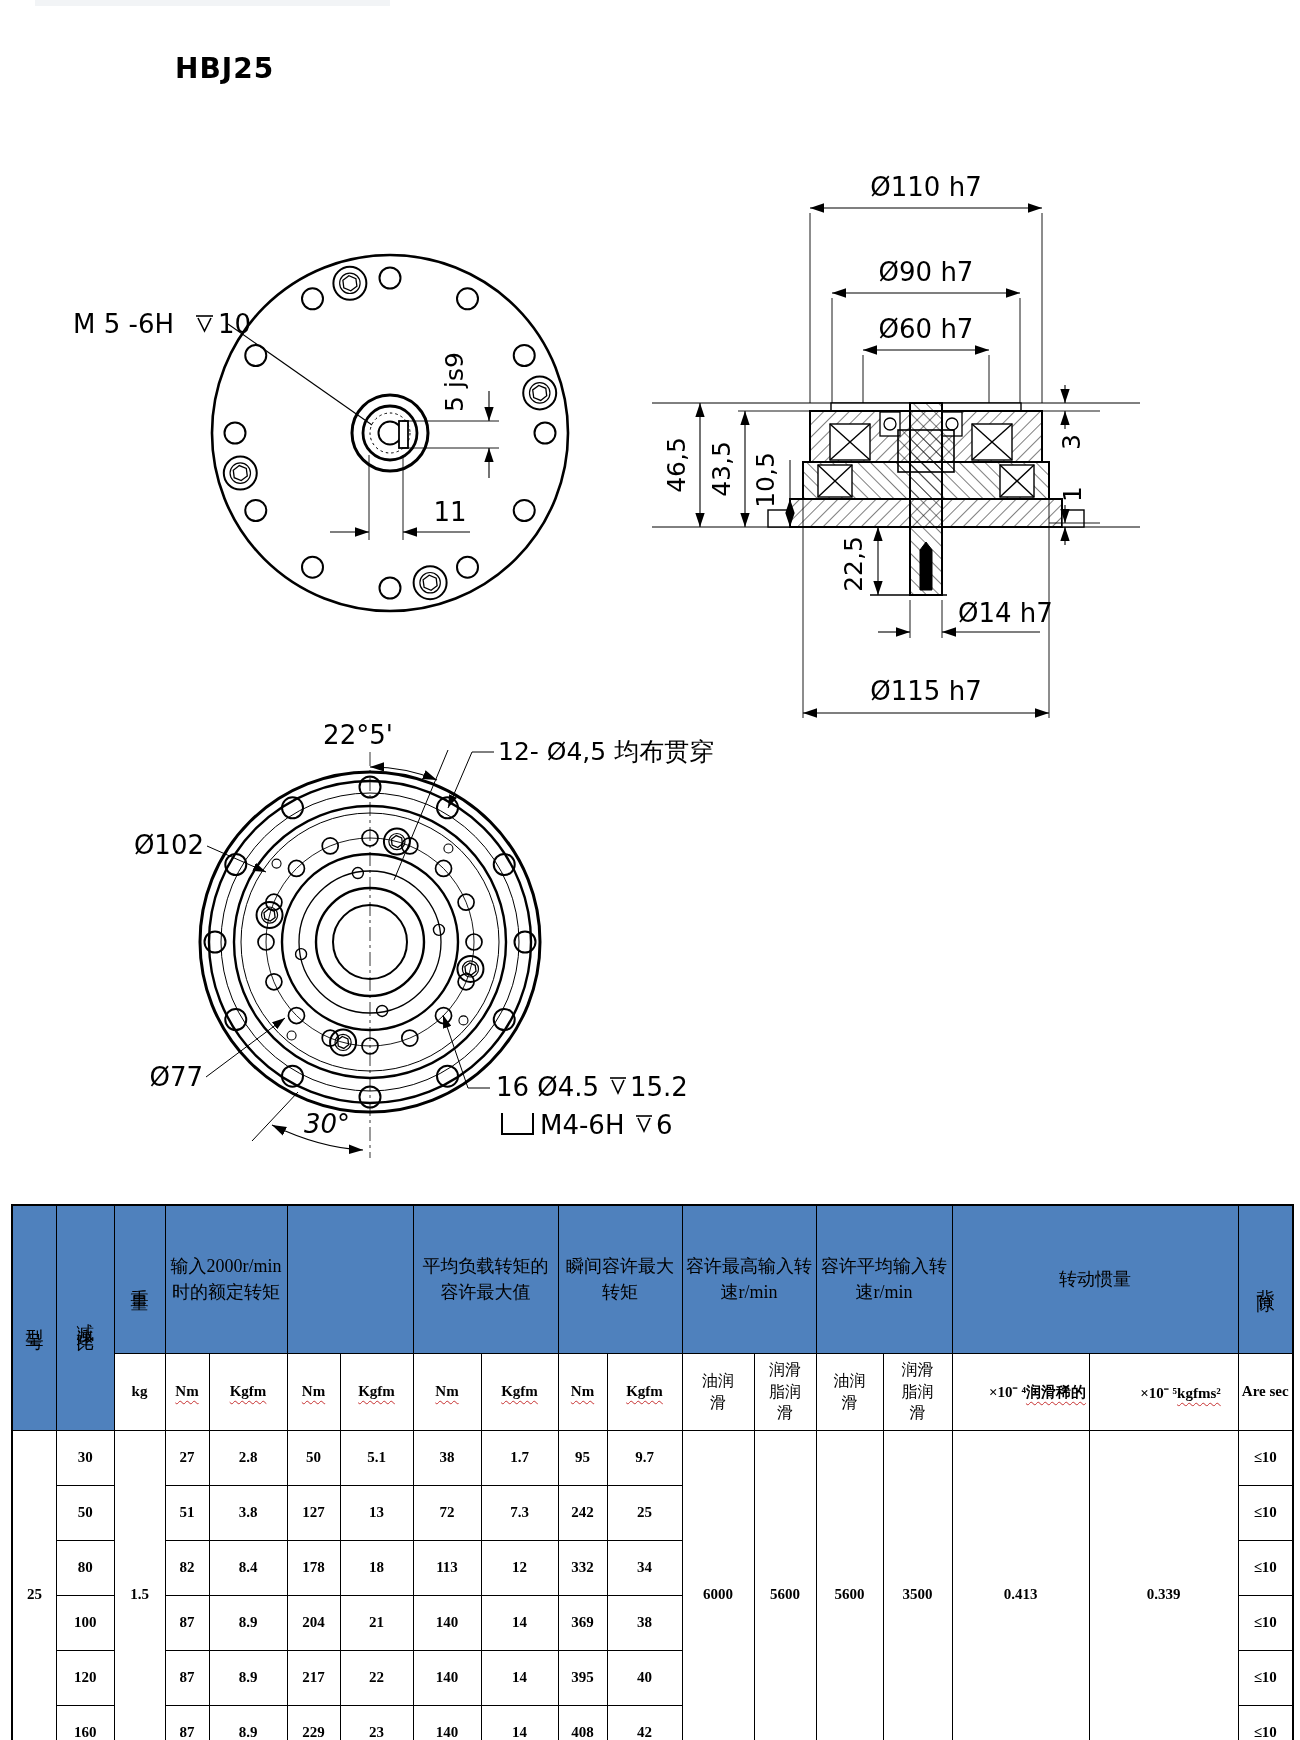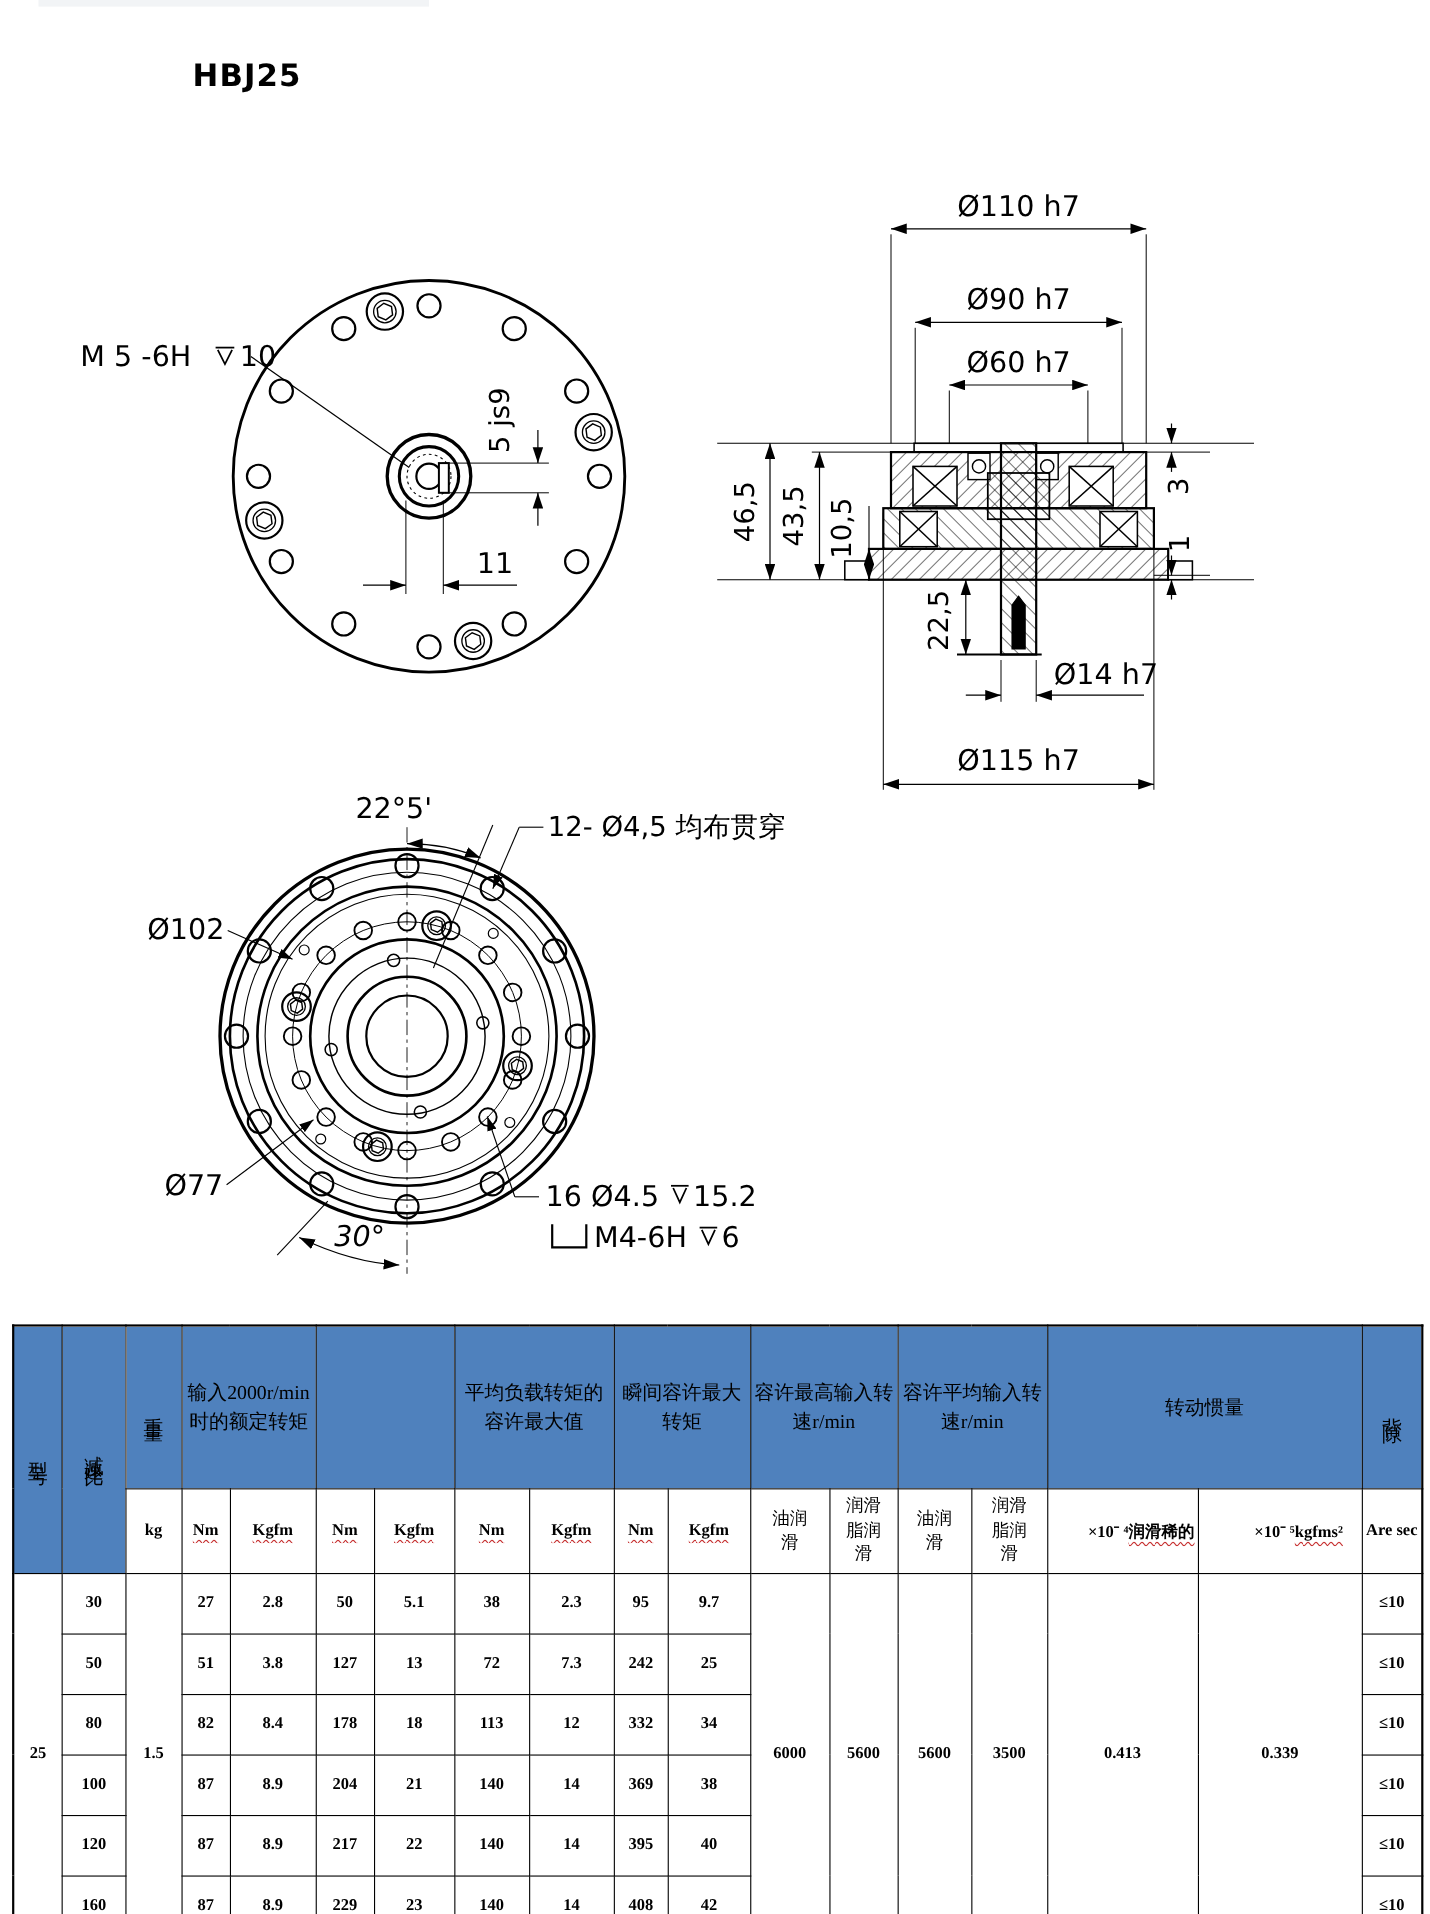--- a/index.html
+++ b/index.html
@@ -351,21 +351,21 @@
   </tr>
   <tr style="height:55px">
     <td rowspan="6">25</td>
     <td>30</td>
     <td rowspan="6">1.5</td>
     <td>27</td>
     <td>2.8</td>
     <td>50</td>
     <td>5.1</td>
     <td>38</td>
-    <td>2.3</td>
+    <td>1.7</td>
     <td>95</td>
     <td>9.7</td>
     <td rowspan="6">6000</td>
     <td rowspan="6">5600</td>
     <td rowspan="6">5600</td>
     <td rowspan="6">3500</td>
     <td rowspan="6" class="big">0.413</td>
     <td rowspan="6" class="big">0.339</td>
     <td>≤10</td>
   </tr>

